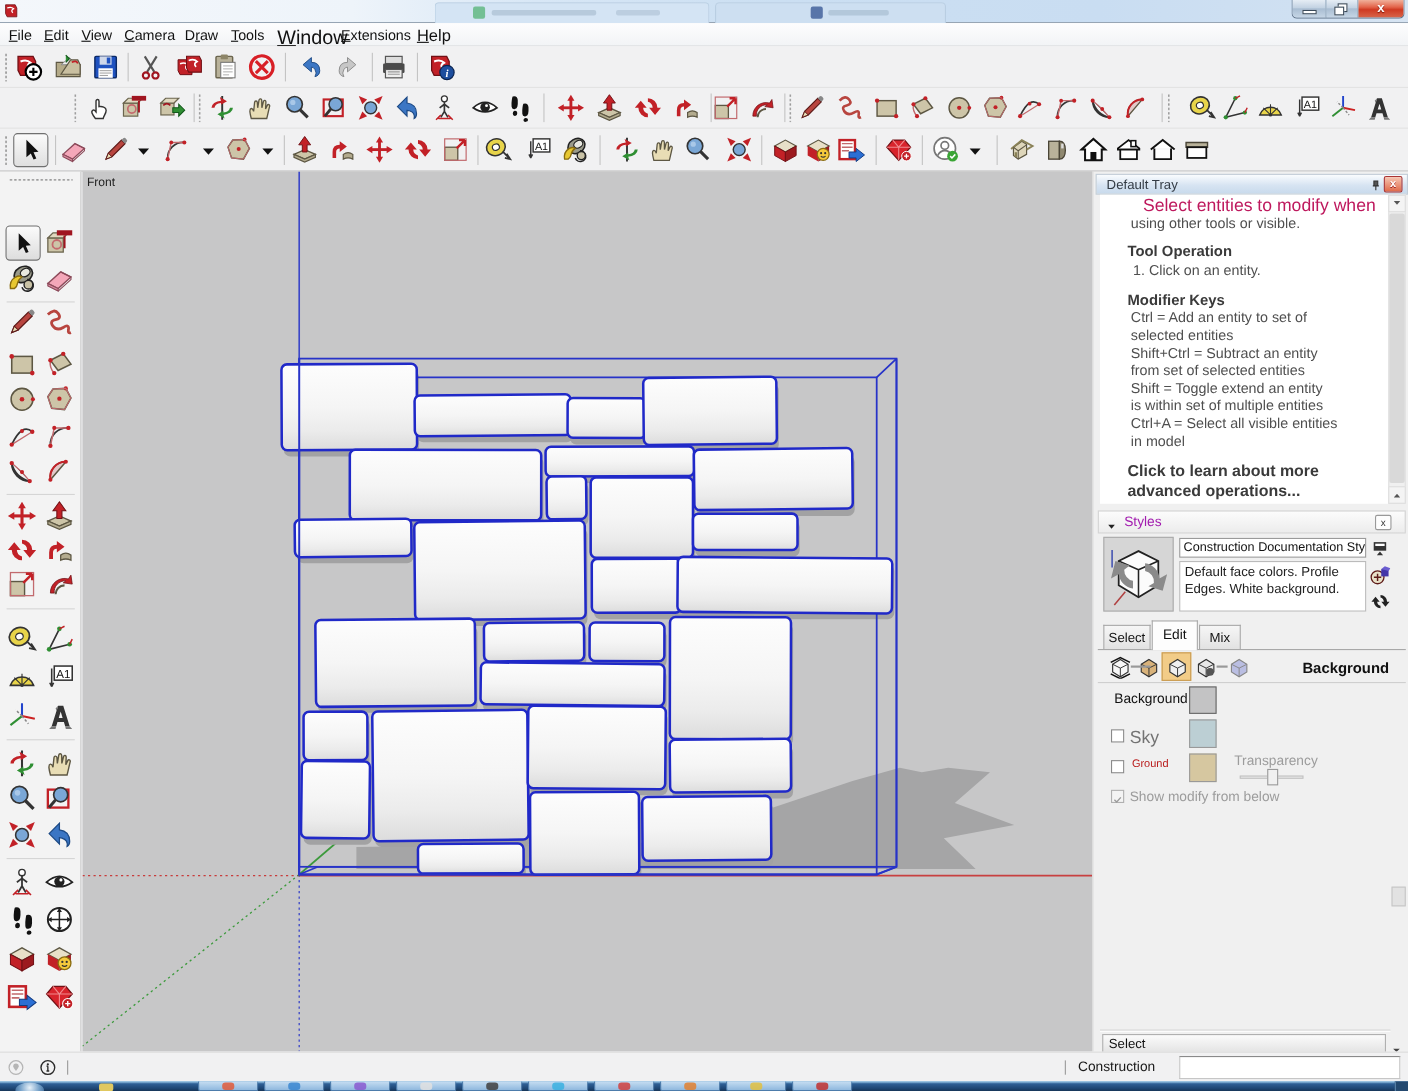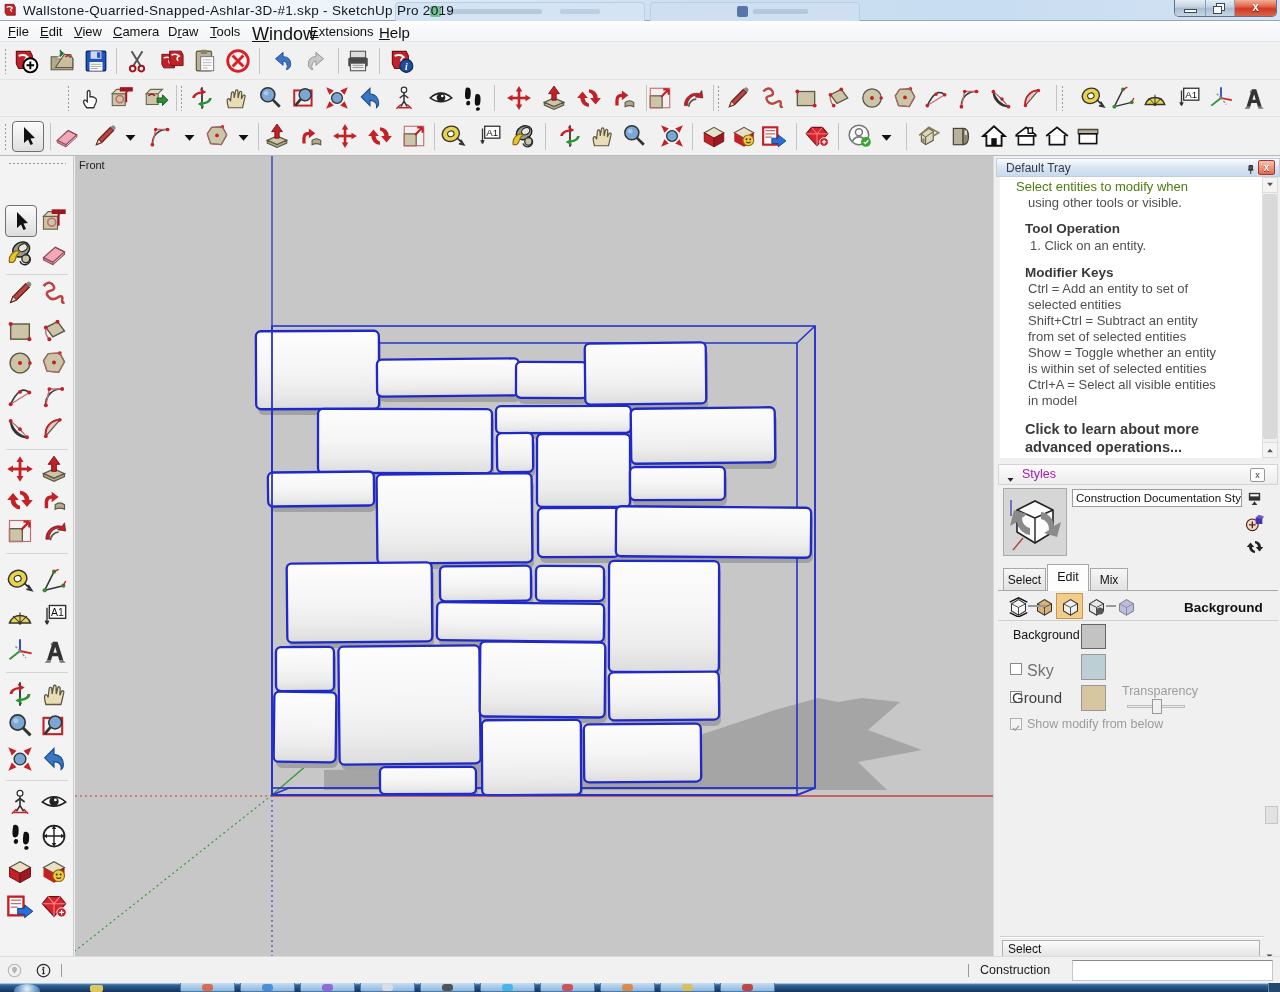--- a/index.html
+++ b/index.html
@@ -18,21 +18,20 @@
 <div class="abs" style="left:447px;top:9px;width:95px;height:5px;background:#9fb4c8;opacity:.55;border-radius:2px"></div>
 <div class="abs" style="left:560px;top:9px;width:40px;height:5px;background:#9fb4c8;opacity:.45;border-radius:2px"></div>
 <div class="abs" style="left:737px;top:6px;width:11px;height:11px;background:#3b5a97;border-radius:2px;opacity:.8"></div>
 <div class="abs" style="left:753px;top:9px;width:55px;height:5px;background:#9fb4c8;opacity:.55;border-radius:2px"></div>
 <div class="abs" style="left:3px;top:3px"><svg width="15" height="15" viewBox="0 0 24 24" style="">
         <g transform="translate(1,1) scale(1.1666666666666667)">
           <path d="M2 1 L14 1 L16 5 L16 16 L4 16 L2 12 Z" fill="#c22127" stroke="#701015" stroke-width="1"></path>
           <path d="M4 5 Q9 3 12 6 Q8 8 11 11" fill="none" stroke="#fff" stroke-width="1.6"></path>
         </g>
       </svg></div>
-<div class="txt" style="left:23px;top:3px;font-size:13.5px;letter-spacing:0.3px;color:#15161a">Wallstone-Quarried-Snapped-Ashlar-3D-#1.skp - SketchUp Pro 2019</div>
 <div class="abs" style="left:1174px;top:0;width:103px;height:17px;border:1px solid #5f7288;border-top:none;border-radius:0 0 5px 5px;overflow:hidden;display:flex">
 <div style="width:31px;height:100%;background:linear-gradient(#e6edf5,#c2d2e2 45%,#a9bdd2 50%,#c6d6e6);border-right:1px solid #8aa0b4;position:relative">
         <div style="position:absolute;left:9px;top:9px;width:13px;height:4px;background:#fff;border:1px solid #3a4a5a"></div>
       </div>
 <div style="width:29px;height:100%;background:linear-gradient(#e6edf5,#c2d2e2 45%,#a9bdd2 50%,#c6d6e6);border-right:1px solid #8aa0b4;position:relative">
         <div style="position:absolute;left:10px;top:3px;width:9px;height:8px;background:#fff;border:1.5px solid #3a4a5a"></div>
         <div style="position:absolute;left:7px;top:6px;width:9px;height:8px;background:#fff;border:1.5px solid #3a4a5a"></div>
       </div>
 <div style="flex:1;height:100%;background:linear-gradient(#f0b09a,#e3654b 40%,#cf3a22 55%,#d8654a);position:relative;color:#fff;font-weight:bold;font-size:12px;text-align:center;line-height:15px;text-shadow:0 1px 1px #7a1508">x</div>
 </div>
@@ -811,31 +810,31 @@
 <text x="4" y="13" font-size="11" fill="#222" font-family="Liberation Sans,sans-serif">Front</text>
 </svg></div>
 <div class="abs" style="left:993px;top:156px;width:287px;height:800px;background:#f0f0f0;border-left:1px solid #d8d8d8">
 <div class="abs" style="left:2px;top:2px;width:284px;height:19px;background:linear-gradient(#fafcfe,#d7e4f2 55%,#c8daec);border:1px solid #c2cdd8"></div>
 <div class="txt" style="left:12px;top:5px;font-size:12px;color:#333b44">Default Tray</div>
 <div class="abs" style="left:250px;top:6px"><svg width="12" height="12" viewBox="0 0 24 24" style="">
         <path d="M10 3 L17 3 L17 12 L10 12 Z M8 12 L19 12 M13.5 12 L13.5 20" stroke="#333" stroke-width="2" fill="#555"></path>
       </svg></div>
 <div class="abs" style="left:264px;top:4px;width:17px;height:15px;background:linear-gradient(#f6c5b2,#e06a4a);border:1px solid #a33;border-radius:2px;color:#fff;font-size:10px;font-weight:bold;text-align:center;line-height:13px;text-shadow:0 1px 0 #922">x</div>
 <div class="abs" style="left:6px;top:21px;width:262px;height:281px;background:#fff"></div>
-<div class="txt" style="left:22px;top:23px;font-size:13px;color:#4d7c0f">Select entities to modify when</div>
+<div class="txt" style="left:45px;top:23px;font-size:16px;color:#be185d">Select entities to modify when</div>
 <div class="txt" style="left:34px;top:39px;font-size:13px;color:#4f4f4f">using other tools or visible.</div>
 <div class="txt" style="left:31px;top:65px;font-size:13.5px;color:#3a3a3a;font-weight:bold">Tool Operation</div>
 <div class="txt" style="left:36px;top:82px;font-size:13px;color:#4f4f4f">1. Click on an entity.</div>
 <div class="txt" style="left:31px;top:109px;font-size:13.5px;color:#3a3a3a;font-weight:bold">Modifier Keys</div>
 <div class="txt" style="left:34px;top:125px;font-size:13px;color:#4f4f4f">Ctrl = Add an entity to set of</div>
 <div class="txt" style="left:34px;top:141px;font-size:13px;color:#4f4f4f">selected entities</div>
 <div class="txt" style="left:34px;top:157px;font-size:13px;color:#4f4f4f">Shift+Ctrl = Subtract an entity</div>
 <div class="txt" style="left:34px;top:173px;font-size:13px;color:#4f4f4f">from set of selected entities</div>
-<div class="txt" style="left:34px;top:189px;font-size:13px;color:#4f4f4f">Show = Toggle whether an entity</div>
-<div class="txt" style="left:34px;top:205px;font-size:13px;color:#4f4f4f">is within set of selected entities</div>
+<div class="txt" style="left:34px;top:189px;font-size:13px;color:#4f4f4f">Shift = Toggle extend an entity</div>
+<div class="txt" style="left:34px;top:205px;font-size:13px;color:#4f4f4f">is within set of multiple entities</div>
 <div class="txt" style="left:34px;top:221px;font-size:13px;color:#4f4f4f">Ctrl+A = Select all visible entities</div>
 <div class="txt" style="left:34px;top:237px;font-size:13px;color:#4f4f4f">in model</div>
 <div class="txt" style="left:31px;top:265px;font-size:14.5px;color:#3a3a3a;font-weight:bold">Click to learn about more</div>
 <div class="txt" style="left:31px;top:283px;font-size:14.5px;color:#3a3a3a;font-weight:bold">advanced operations...</div>
 <div class="abs" style="left:268px;top:21px;width:16px;height:281px;background:#f0f0f0;border:1px solid #e0e0e0"></div>
 <div class="abs" style="left:268px;top:21px;width:16px;height:16px;background:#f4f4f4;border:1px solid #ddd"><svg width="14" height="14" viewBox="0 0 24 24" style="">
         <path d="M12 15 L7 9 L17 9 Z" transform="translate(0,-1)" fill="#555"></path>
       </svg></div>
 <div class="abs" style="left:269px;top:38px;width:14px;height:245px;background:#d9d9d9;border-radius:2px"></div>
 <div class="abs" style="left:268px;top:286px;width:16px;height:16px;background:#f4f4f4;border:1px solid #ddd"><svg width="14" height="14" viewBox="0 0 24 24" style="">
@@ -850,20 +849,21 @@
 <div class="abs" style="left:9px;top:332px;width:64px;height:68px;background:#d6d6d6;border:1px solid #aaa"></div>
 <div class="abs" style="left:9px;top:332px"><svg width="64" height="68" viewBox="0 0 64 68" style="">
         <path d="M14 22 L32 13 L50 22 L50 44 L32 55 L14 44 Z" fill="#fbfbfb" stroke="#222" stroke-width="1.6"></path>
         <path d="M14 22 L32 30 L32 55 M32 30 L50 22" fill="none" stroke="#222" stroke-width="1.4"></path>
         <path d="M38 24 A 15 15 0 0 1 51 38 L58 34 L54 49 L41 45 L46 42 A 10 10 0 0 0 38 31 Z" fill="#8a8a8a"></path>
         <path d="M27 47 A 15 15 0 0 1 14 34 L7 38 L11 22 L24 26 L19 30 A 10 10 0 0 0 27 40 Z" fill="#8a8a8a"></path>
         <path d="M10 62 L20 50" stroke="#b04040" stroke-width="1.4"></path>
         <path d="M8 12 L8 28" stroke="#4050b0" stroke-width="1.4"></path>
       </svg></div>
 <div class="abs" style="left:78px;top:333px;width:170px;height:18px;background:#fff;border:1px solid #9a9a9a;font-size:11.5px;color:#111;line-height:16px;padding-left:3px;overflow:hidden;white-space:nowrap">Construction Documentation Sty</div>
+<div class="abs" style="left:78px;top:354px;width:170px;height:46px;background:#fff;border:1px solid #bbb;font-size:12px;color:#222;padding:2px 4px;line-height:15px">Default face colors. Profile Edges. White background.</div>
 <div class="abs" style="left:252px;top:334px"><svg width="17" height="17" viewBox="0 0 24 24" style="">
         <rect x="4" y="4" width="16" height="11" fill="#333"></rect>
         <rect x="6" y="6" width="12" height="3" fill="#fff"></rect>
         <path d="M12 16 L8 21 L16 21 Z" fill="#333"></path>
       </svg></div>
 <div class="abs" style="left:250px;top:358px"><svg width="20" height="20" viewBox="0 0 24 24" style="">
         <circle cx="10" cy="13" r="7" fill="#e8e0c8" stroke="#5d1a18" stroke-width="1.4"></circle>
         <path d="M10 9 L10 17 M6 13 L14 13" stroke="#5d1a18" stroke-width="1.6"></path>
         <rect x="14" y="4" width="8" height="8" fill="#4436a8"></rect>
         <path d="M14 4 L18 1 L24 3 L22 6" fill="#6a5cd0"></path>
@@ -903,21 +903,21 @@
 <div class="abs" style="left:34px;top:449px;width:18px;height:1.5px;background:#999"></div>
 <div class="abs" style="left:112px;top:449px;width:10px;height:1.5px;background:#999"></div>
 <div class="txt" style="left:190px;top:444px;font-size:13.5px;font-weight:bold;color:#111">Background</div>
 <div class="abs" style="left:4px;top:464px;width:280px;height:1px;background:#cfcfcf"></div>
 <div class="txt" style="left:19px;top:472px;font-size:12.5px;color:#111">Background</div>
 <div class="abs" style="left:87px;top:468px;width:25px;height:25px;background:#c3c3c4;border:1px solid #666"></div>
 <div class="abs" style="left:16px;top:507px;width:12px;height:12px;background:#fff;border:1px solid #8a8a8a"></div>
 <div class="txt" style="left:33px;top:506px;font-size:16px;color:#737373">Sky</div>
 <div class="abs" style="left:87px;top:498px;width:25px;height:26px;background:#bccfd4;border:1px solid #999"></div>
 <div class="abs" style="left:16px;top:535px;width:12px;height:12px;background:#fff;border:1px solid #8a8a8a"></div>
-<div class="txt" style="left:18px;top:533px;font-size:15px;color:#404040">Ground</div>
+<div class="txt" style="left:35px;top:533px;font-size:10px;color:#b91c1c">Ground</div>
 <div class="abs" style="left:87px;top:529px;width:25px;height:26px;background:#d6c7a0;border:1px solid #999"></div>
 <div class="txt" style="left:128px;top:528px;font-size:12.5px;color:#9c9c9c">Transparency</div>
 <div class="abs" style="left:133px;top:549px;width:58px;height:3px;background:#e8e8e8;border:1px solid #c0c0c0"></div>
 <div class="abs" style="left:158px;top:543px;width:10px;height:15px;background:#f0f0f0;border:1px solid #999"></div>
 <div class="abs" style="left:16px;top:562px;width:12px;height:12px;background:#f4f4f4;border:1px solid #b0b0b0"><svg width="10" height="10" viewBox="0 0 24 24" style="">
         <path d="M5 12 L10 17 L19 7" stroke="#9a9a9a" stroke-width="3" fill="none"></path>
       </svg></div>
 <div class="txt" style="left:33px;top:561px;font-size:12.5px;color:#9c9c9c">Show modify from below</div>
 <div class="abs" style="left:271px;top:650px;width:13px;height:18px;background:#e2e2e2;border:1px solid #c6c6c6"></div>
 <div class="abs" style="left:6px;top:780px;width:264px;height:2px;border-top:1px solid #cfcfcf;border-bottom:1px solid #fff"></div>

